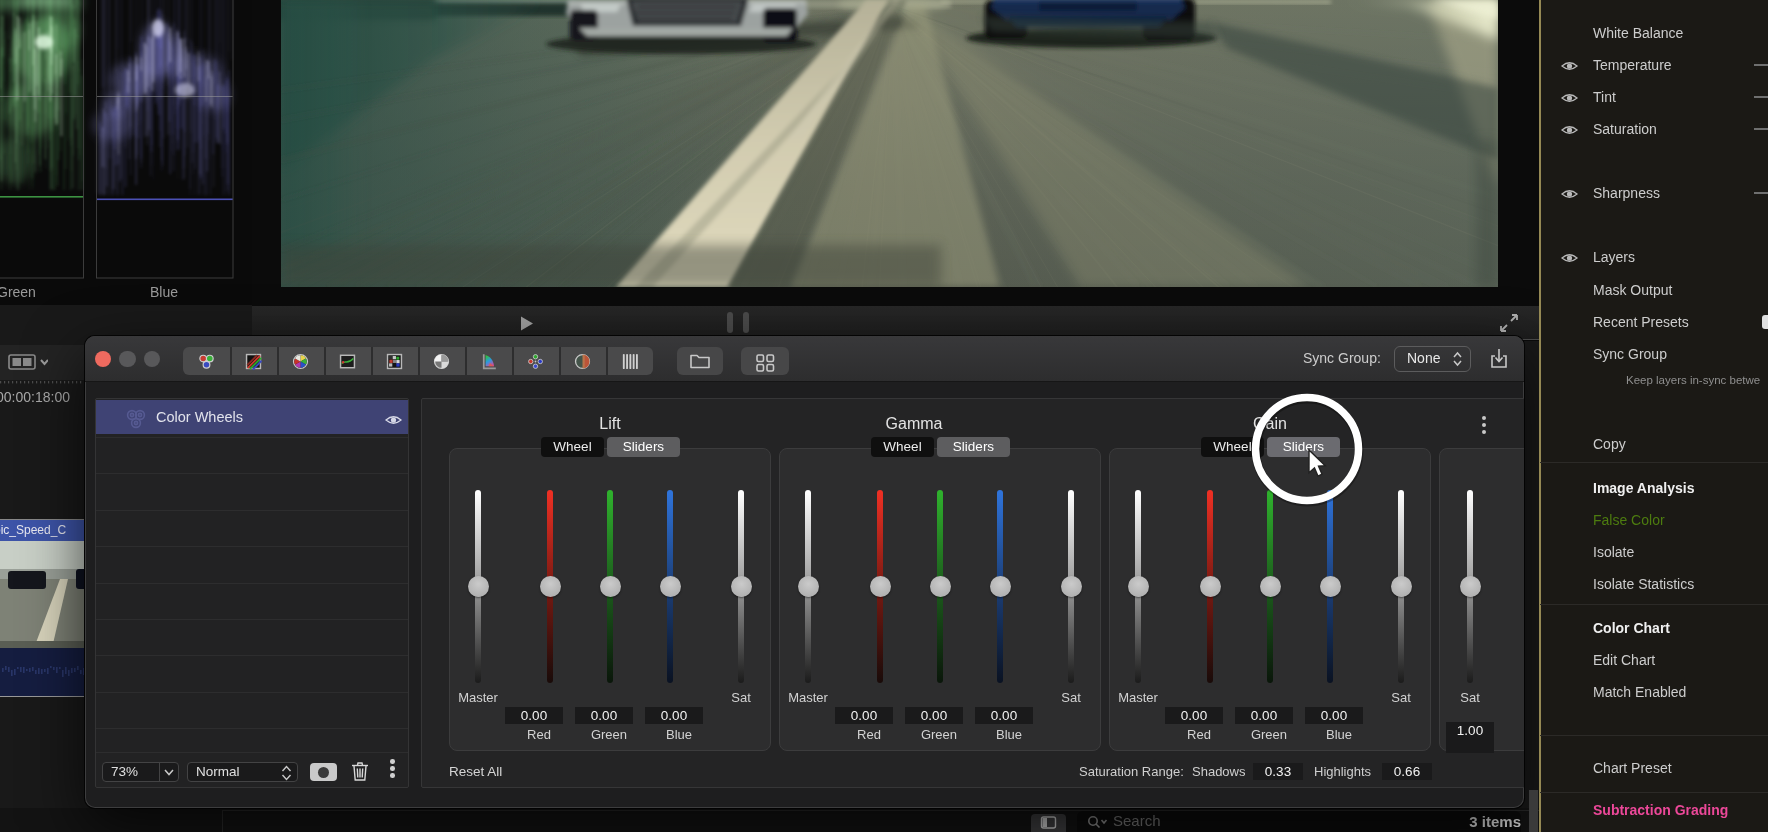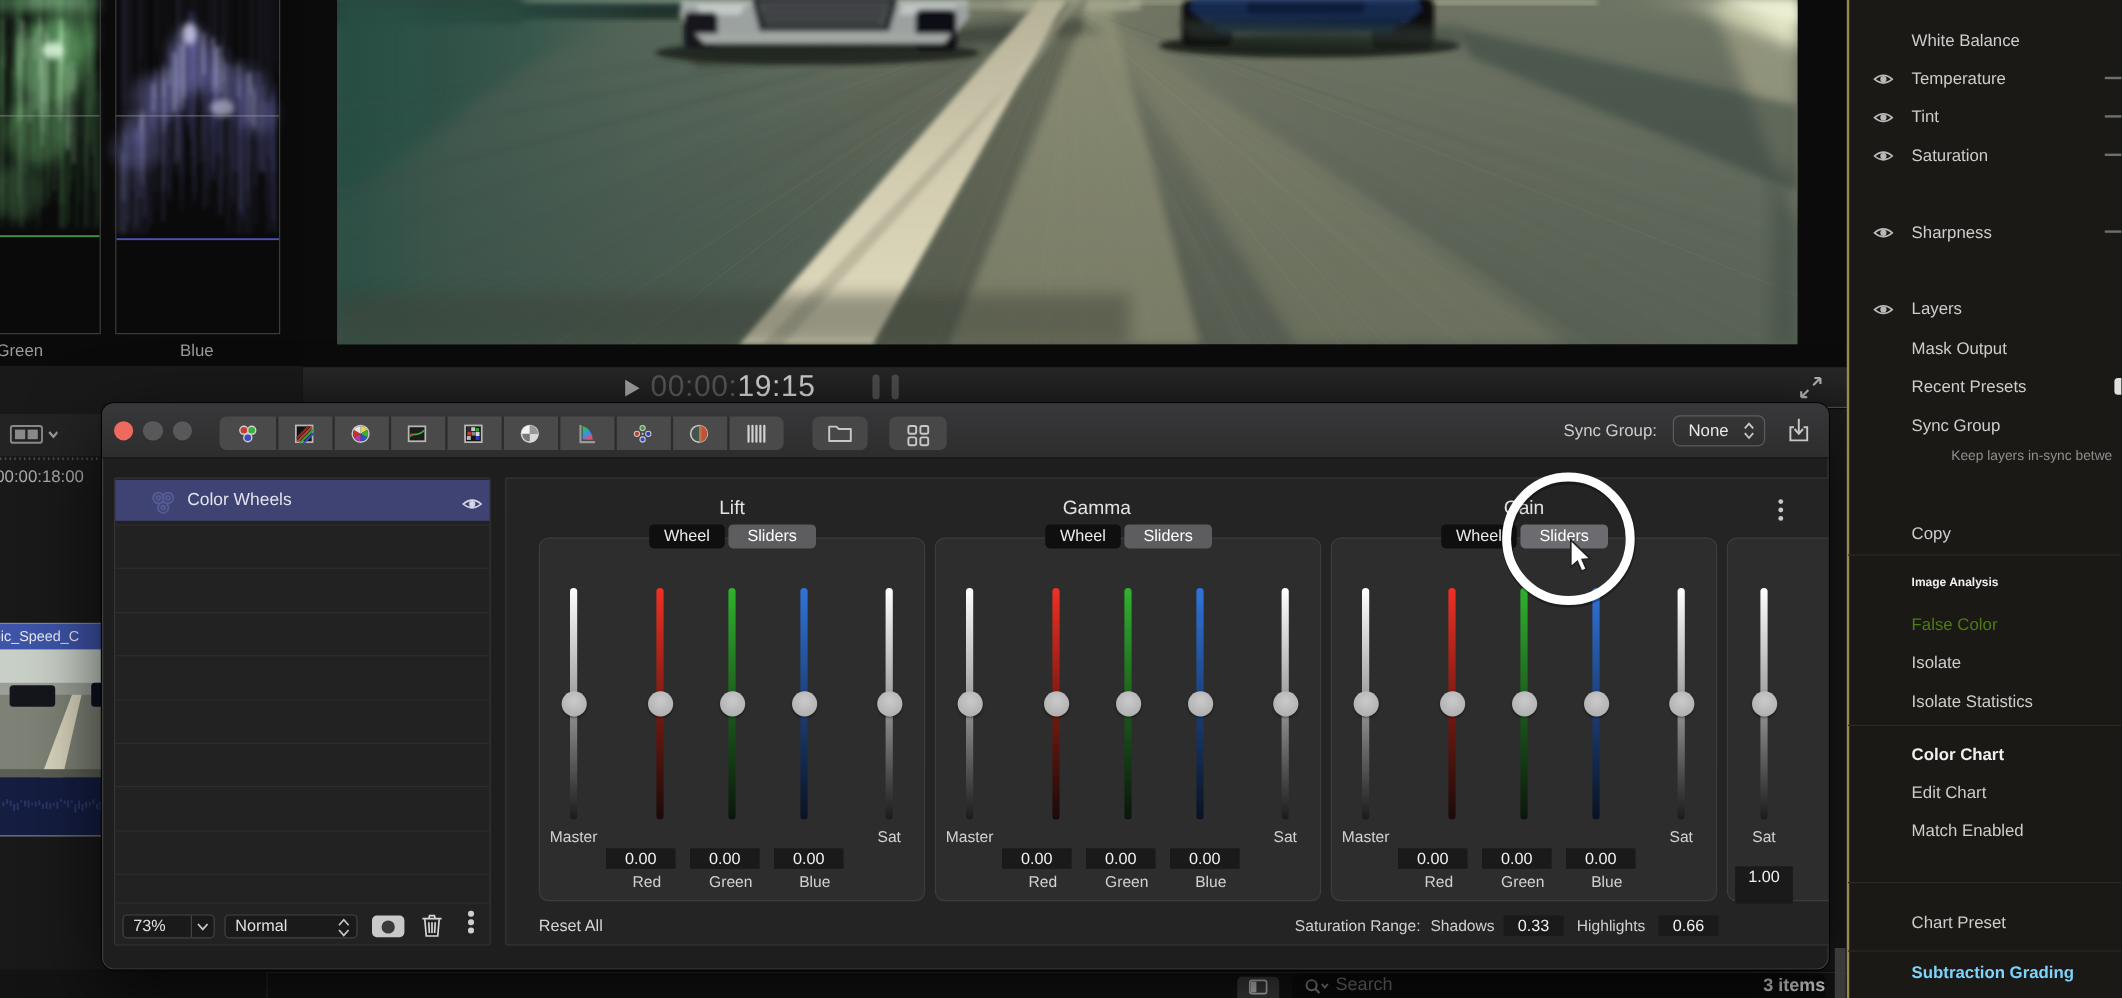--- a/index.html
+++ b/index.html
@@ -717,21 +717,20 @@
 <path d="M700,16 L930,22 L940,40 L710,32 Z" fill="#37443c" opacity="0.5" filter="url(#b3)"></path>
 <rect x="1195" y="140" width="22" height="147" fill="#3e4a40" opacity="0.45" filter="url(#b4)"></rect>
 <rect x="0" y="245" width="660" height="42" fill="#3e4339" opacity="0.45" filter="url(#b4)"></rect>
 </svg>
 </div>
 <div class="abs" style="left:0;top:306px;width:1288px;height:33px;background:linear-gradient(#272727,#1d1d1d)"></div>
 <div class="abs" style="left:0;top:339px;width:1288px;height:1px;background:#4e4e4e"></div>
 <svg class="abs" style="left:268px;top:316px" width="14" height="15" viewBox="0 0 14 15">
         <path d="M1,0.5 L13,7.5 L1,14.5 Z" fill="#a0a0a0"></path>
       </svg>
-<div class="txt" style="left:290px;top:306px;width:410px;height:33px;line-height:33px;font-size:25px;font-weight:400;letter-spacing:0.5px;color:#555">00:00:<span style="color:#cdcdcd">19:15</span></div>
 <div class="abs" style="left:475px;top:312px;width:6px;height:21px;border-radius:3px;background:#4b4b4b"></div>
 <div class="abs" style="left:491px;top:312px;width:6px;height:21px;border-radius:3px;background:#4b4b4b"></div>
 <svg class="abs" style="left:1247px;top:313px" width="20" height="20" viewBox="0 0 20 20" stroke="#b0b0b0" stroke-width="1.8" fill="none">
         <path d="M12,8 L18,2 M18,2 L13,2 M18,2 L18,7"></path>
         <path d="M8,12 L2,18 M2,18 L7,18 M2,18 L2,13"></path>
       </svg>
 </div>
 <div class="abs" style="left:0;top:305px;width:1540px;height:527px;background:#191919;z-index:1">
 <div class="abs" style="left:0;top:40px;width:252px;height:35px;background:#232323"></div>
 <svg class="abs" style="left:8px;top:47px" width="40" height="22" viewBox="0 0 40 22">
@@ -881,29 +880,29 @@
       </svg>
 <div class="txt" style="left:53px;top:249px;font-size:14px;font-weight:400;color:#cdcdcd">Layers</div>
 <svg class="abs" style="left:20.5px;top:252px" width="17" height="12" viewBox="0 0 17 12">
         <path d="M1,6 Q8.5,-0.5 16,6 Q8.5,12.5 1,6 Z" fill="none" stroke="#b8b8b8" stroke-width="1.3"></path>
         <circle cx="8.5" cy="6" r="2.6" fill="#b8b8b8"></circle>
       </svg>
 <div class="txt" style="left:53px;top:282px;font-size:14px;font-weight:400;color:#cdcdcd">Mask Output</div>
 <div class="txt" style="left:53px;top:314px;font-size:14px;font-weight:400;color:#cdcdcd">Recent Presets</div>
 <div class="txt" style="left:53px;top:346px;font-size:14px;font-weight:400;color:#cdcdcd">Sync Group</div>
 <div class="txt" style="left:53px;top:436px;font-size:14px;font-weight:400;color:#cdcdcd">Copy</div>
-<div class="txt" style="left:53px;top:480px;font-size:10px;font-weight:700;color:#f0f0f0">Image Analysis</div>
+<div class="txt" style="left:53px;top:480px;font-size:14px;font-weight:700;color:#f0f0f0">Image Analysis</div>
 <div class="txt" style="left:53px;top:512px;font-size:14px;font-weight:400;color:#4d7c0f">False Color</div>
 <div class="txt" style="left:53px;top:544px;font-size:14px;font-weight:400;color:#cdcdcd">Isolate</div>
 <div class="txt" style="left:53px;top:576px;font-size:14px;font-weight:400;color:#cdcdcd">Isolate Statistics</div>
 <div class="txt" style="left:53px;top:620px;font-size:14px;font-weight:700;color:#f0f0f0">Color Chart</div>
 <div class="txt" style="left:53px;top:652px;font-size:14px;font-weight:400;color:#cdcdcd">Edit Chart</div>
 <div class="txt" style="left:53px;top:684px;font-size:14px;font-weight:400;color:#cdcdcd">Match Enabled</div>
 <div class="txt" style="left:53px;top:760px;font-size:14px;font-weight:400;color:#cdcdcd">Chart Preset</div>
-<div class="txt" style="left:53px;top:802px;font-size:14px;font-weight:700;color:#7dd3fc">Subtraction Grading</div>
+<div class="txt" style="left:53px;top:802px;font-size:14px;font-weight:700;color:#ec4899">Subtraction Grading</div>
 <div class="txt" style="left:86px;top:374px;font-size:11.5px;color:#8f8f8f">Keep layers in-sync betwe</div>
 <div class="abs" style="left:0;top:462px;width:228px;height:1px;background:#2c2a27"></div>
 <div class="abs" style="left:0;top:604px;width:228px;height:1px;background:#2c2a27"></div>
 <div class="abs" style="left:0;top:735px;width:228px;height:1px;background:#2c2a27"></div>
 <div class="abs" style="left:0;top:792px;width:228px;height:1px;background:#2c2a27"></div>
 <div class="abs" style="left:214px;top:64px;width:14px;height:2px;background:#6f6f6f"></div>
 <div class="abs" style="left:214px;top:96px;width:14px;height:2px;background:#6f6f6f"></div>
 <div class="abs" style="left:214px;top:128px;width:14px;height:2px;background:#6f6f6f"></div>
 <div class="abs" style="left:214px;top:192px;width:14px;height:2px;background:#6f6f6f"></div>
 <div class="abs" style="left:222px;top:315px;width:6px;height:14px;background:#e0e0e0;border-radius:3px 0 0 3px"></div>

